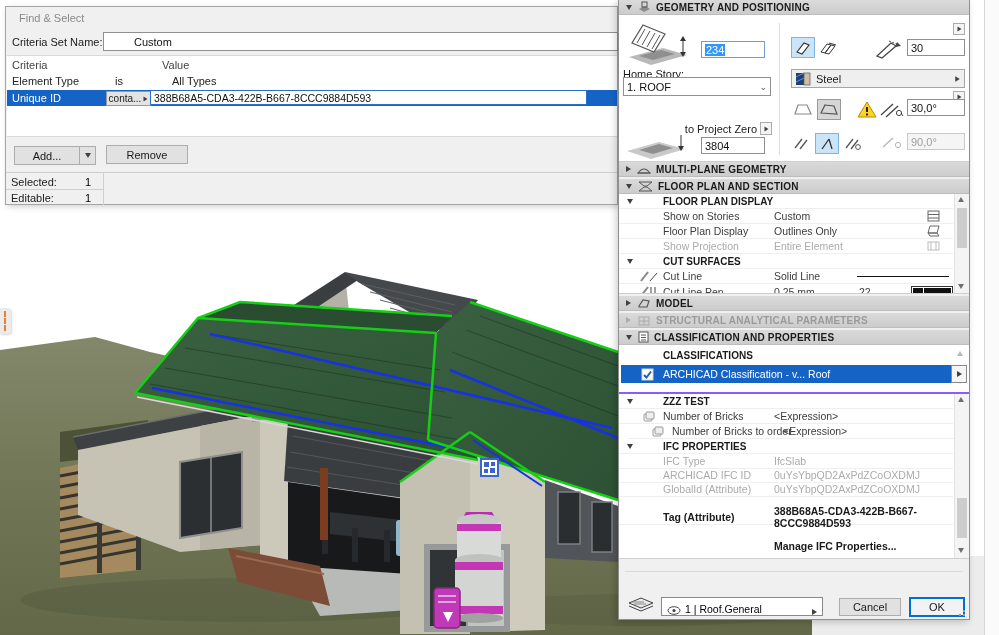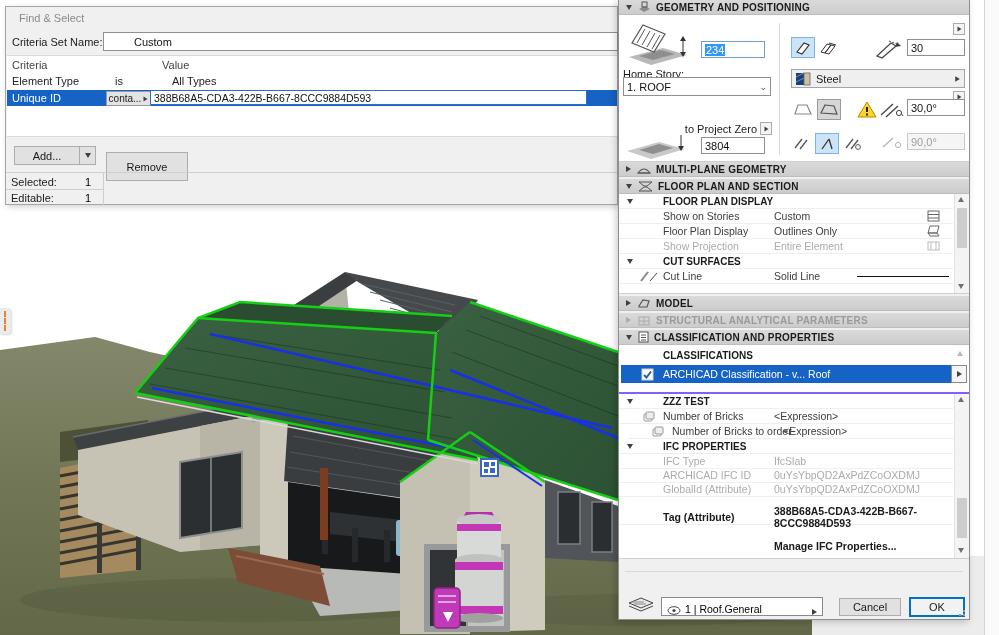--- a/index.html
+++ b/index.html
@@ -254,21 +254,21 @@
         </span>
       </div>
     </div>
 
     <div class="abs btn" style="left:8px;top:139px;width:66px;height:19px;">
         <span>Add...</span>
       </div>
     <div class="abs btn" style="left:73px;top:139px;width:17px;height:19px;">
         <span class="tri-d"></span>
       </div>
-    <div class="abs btn" style="left:100px;top:145px;width:82px;height:29px;">
+    <div class="abs btn" style="left:100px;top:138px;width:82px;height:19px;">
         <span>Remove</span>
       </div>
 
     <div class="abs" style="left:0;top:165px;width:611px;border-top:1px solid #cfcfcf;"></div>
     <div class="abs" style="left:97px;top:165px;height:33px;border-left:1px solid #cfcfcf;"></div>
     <div class="abs" style="left:0;top:182px;width:97px;border-top:1px solid #cfcfcf;"></div>
     <div class="abs txt11" style="left:5px;top:169px;color:#1a1a1a;">Selected:</div>
     <div class="abs txt11" style="left:60px;top:169px;width:25px;text-align:right;">1</div>
     <div class="abs txt11" style="left:5px;top:185px;color:#1a1a1a;">Editable:</div>
     <div class="abs txt11" style="left:60px;top:185px;width:25px;text-align:right;">1</div>
@@ -466,20 +466,34 @@
       </div>
       <div class="prow" style="left:0;top:75px;width:334px;">
         <svg class="abs" style="left:20px;" width="20" height="13">
             <line x1="2" y1="11" x2="9" y2="2" stroke="#888" stroke-width="2"></line>
             <line x1="11" y1="11" x2="18" y2="3" stroke="#444"></line>
           </svg>
         <span class="pl">Cut Line</span>
         <span class="pv">Solid Line</span>
         <span class="abs" style="left:238px;width:92px;border-top:1.5px solid #111;"></span>
       </div>
+      <div class="prow" style="left:0;top:90px;width:334px;border-bottom:none;">
+        <svg class="abs" style="left:20px;" width="20" height="13">
+            <line x1="2" y1="11" x2="9" y2="2" stroke="#888" stroke-width="2"></line>
+            <line x1="12" y1="2" x2="12" y2="11" stroke="#444"></line>
+            <line x1="16" y1="2" x2="16" y2="11" stroke="#444"></line>
+          </svg>
+        <span class="pl">Cut Line Pen</span>
+        <span class="pv">0.25 mm</span>
+        <span class="abs" style="left:240px;">22</span>
+        <span class="abs" style="left:292px;top:2px;width:40px;height:11px;border:1.5px solid #333;background:#fff;display:flex;">
+            <span style="width:10px;background:#111;margin:1px;"></span>
+            <span style="flex:1;background:#111;margin:1px 1px 1px 0;"></span>
+          </span>
+      </div>
 
       <div class="sb" style="left:335px;top:0;height:99px;">
         <span class="tri-u abs" style="left:3px;top:3px;"></span>
         <div class="sbthumb" style="top:14px;height:40px;"></div>
         <span class="tri-d abs" style="left:3px;top:90px;border-top-color:#707070;"></span>
       </div>
     </div>
 
     <div class="hdr" style="top:296px;">
       <span class="arr tri-r"></span>

